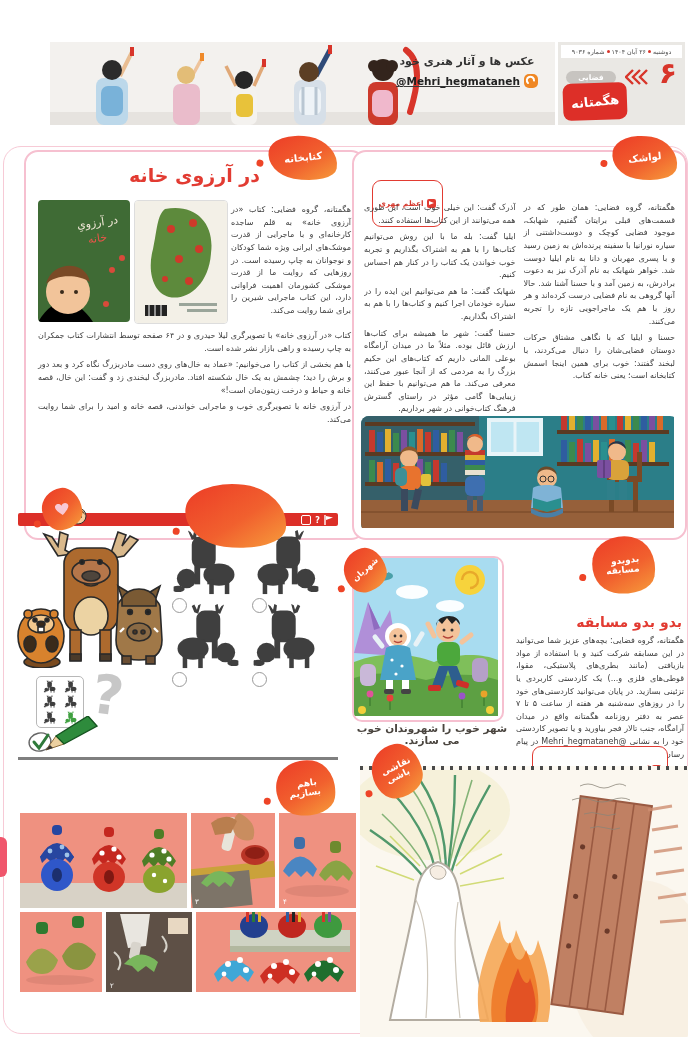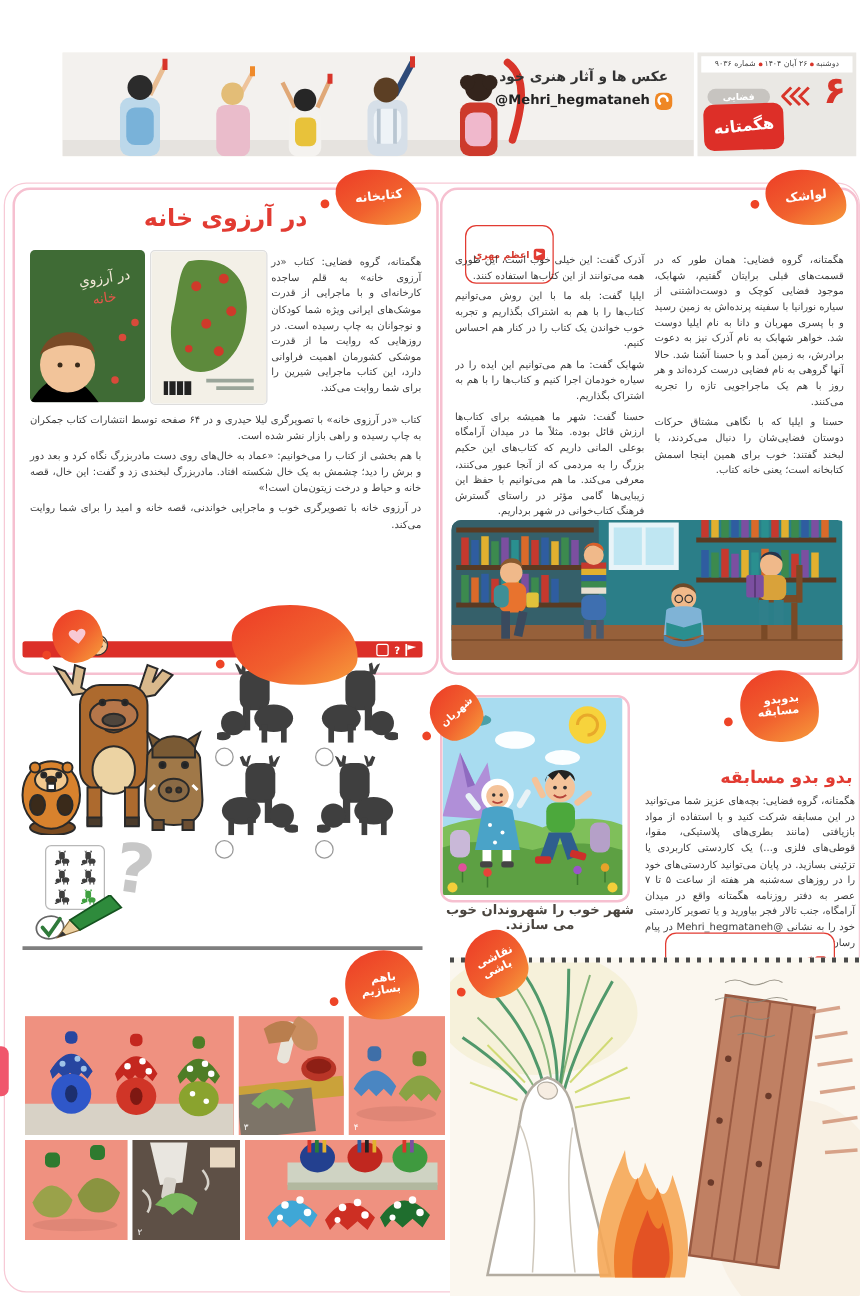--- a/index.html
+++ b/index.html
@@ -88,21 +88,21 @@
       <rect x="318" y="40" width="30" height="43" rx="8" fill="#cd3a2c"></rect>
       <circle cx="333" cy="28" r="11" fill="#33241c"></circle>
       <circle cx="324" cy="24" r="6" fill="#33241c"></circle>
         <circle cx="342" cy="24" r="6" fill="#33241c"></circle>
       <rect x="322" y="48" width="21" height="27" rx="7" fill="#f0b8cc"></rect>
     </svg>
   </div>
 
   <div class="abs" style="left:388px;top:55px;width:158px;direction:rtl;text-align:center;">
     <div style="font-size:11px;font-weight:bold;color:#333;">عکس ها و آثار هنری خود</div>
-    <div style="margin-top:6px;display:flex;align-items:flex-start;justify-content:center;gap:4px;direction:ltr;">
+    <div style="margin-top:6px;display:flex;align-items:center;justify-content:center;gap:4px;direction:ltr;text-decoration:underline;">
       <span style="font-size:10.5px;font-weight:bold;color:#222;direction:ltr;">@Mehri_hegmataneh</span>
       <svg width="14" height="14" viewBox="0 0 14 14">
         <rect x="0" y="0" width="14" height="14" rx="5" fill="#ef8724"></rect>
         <path d="M4,9 a3.6,3.6 0 1 1 6,-2.4" stroke="#fff" stroke-width="2" fill="none" stroke-linecap="round"></path>
       </svg>
     </div>
   </div>
 
   <div class="abs" style="left:558px;top:42px;width:127px;height:83px;background:#eae8e4;">
     <div style="position:absolute;left:3px;right:3px;top:3px;height:13px;background:#fff;display:flex;align-items:center;justify-content:center;direction:rtl;font-size:6.3px;color:#4a4a4a;white-space:nowrap;">
@@ -117,21 +117,21 @@
       <path d="M8,1 L1,8 L8,15" stroke="#d8352a" stroke-width="2.4" fill="none"></path>
       <path d="M15,1 L8,8 L15,15" stroke="#d8352a" stroke-width="2.4" fill="none"></path>
       <path d="M22,1 L15,8 L22,15" stroke="#d8352a" stroke-width="2.4" fill="none"></path>
     </svg>
     <div style="position:absolute;left:8px;top:29px;width:50px;height:13px;background:#c7c4c0;border-radius:7px;color:#fff;font-size:7.5px;font-weight:bold;display:flex;align-items:center;justify-content:center;">فضایی</div>
     <div style="position:absolute;left:5px;bottom:5px;width:64px;height:37px;background:#dd2f28;border-radius:8px;display:flex;align-items:center;justify-content:center;transform:rotate(-2deg);">
       <span style="color:#fff;font-weight:bold;font-size:13px;transform:rotate(-4deg);">هگمتانه</span>
     </div>
   </div>
 
-  <div class="card" style="left:10px;top:150px;width:337px;height:386px;">
+  <div class="card" style="left:24px;top:150px;width:337px;height:386px;">
     <h2 class="title" style="font-size:19px;margin-top:12px;">در آرزوی خانه</h2>
 
     <div class="abs" style="left:12px;top:48px;width:92px;height:122px;border-radius:4px;overflow:hidden;">
       <svg width="92" height="122" viewBox="0 0 92 122">
         <rect width="92" height="122" fill="#3f6b35"></rect>
         <path d="M0,122 C20,90 40,100 55,122 Z" fill="#558а45"></path>
         <circle cx="30" cy="92" r="22" fill="#f2c49a"></circle>
         <path d="M8,84 C14,60 48,60 52,82 C40,74 18,74 8,84 Z" fill="#7a4a26"></path>
         <circle cx="24" cy="92" r="2" fill="#3a2a1a"></circle>
           <circle cx="38" cy="92" r="2" fill="#3a2a1a"></circle>

